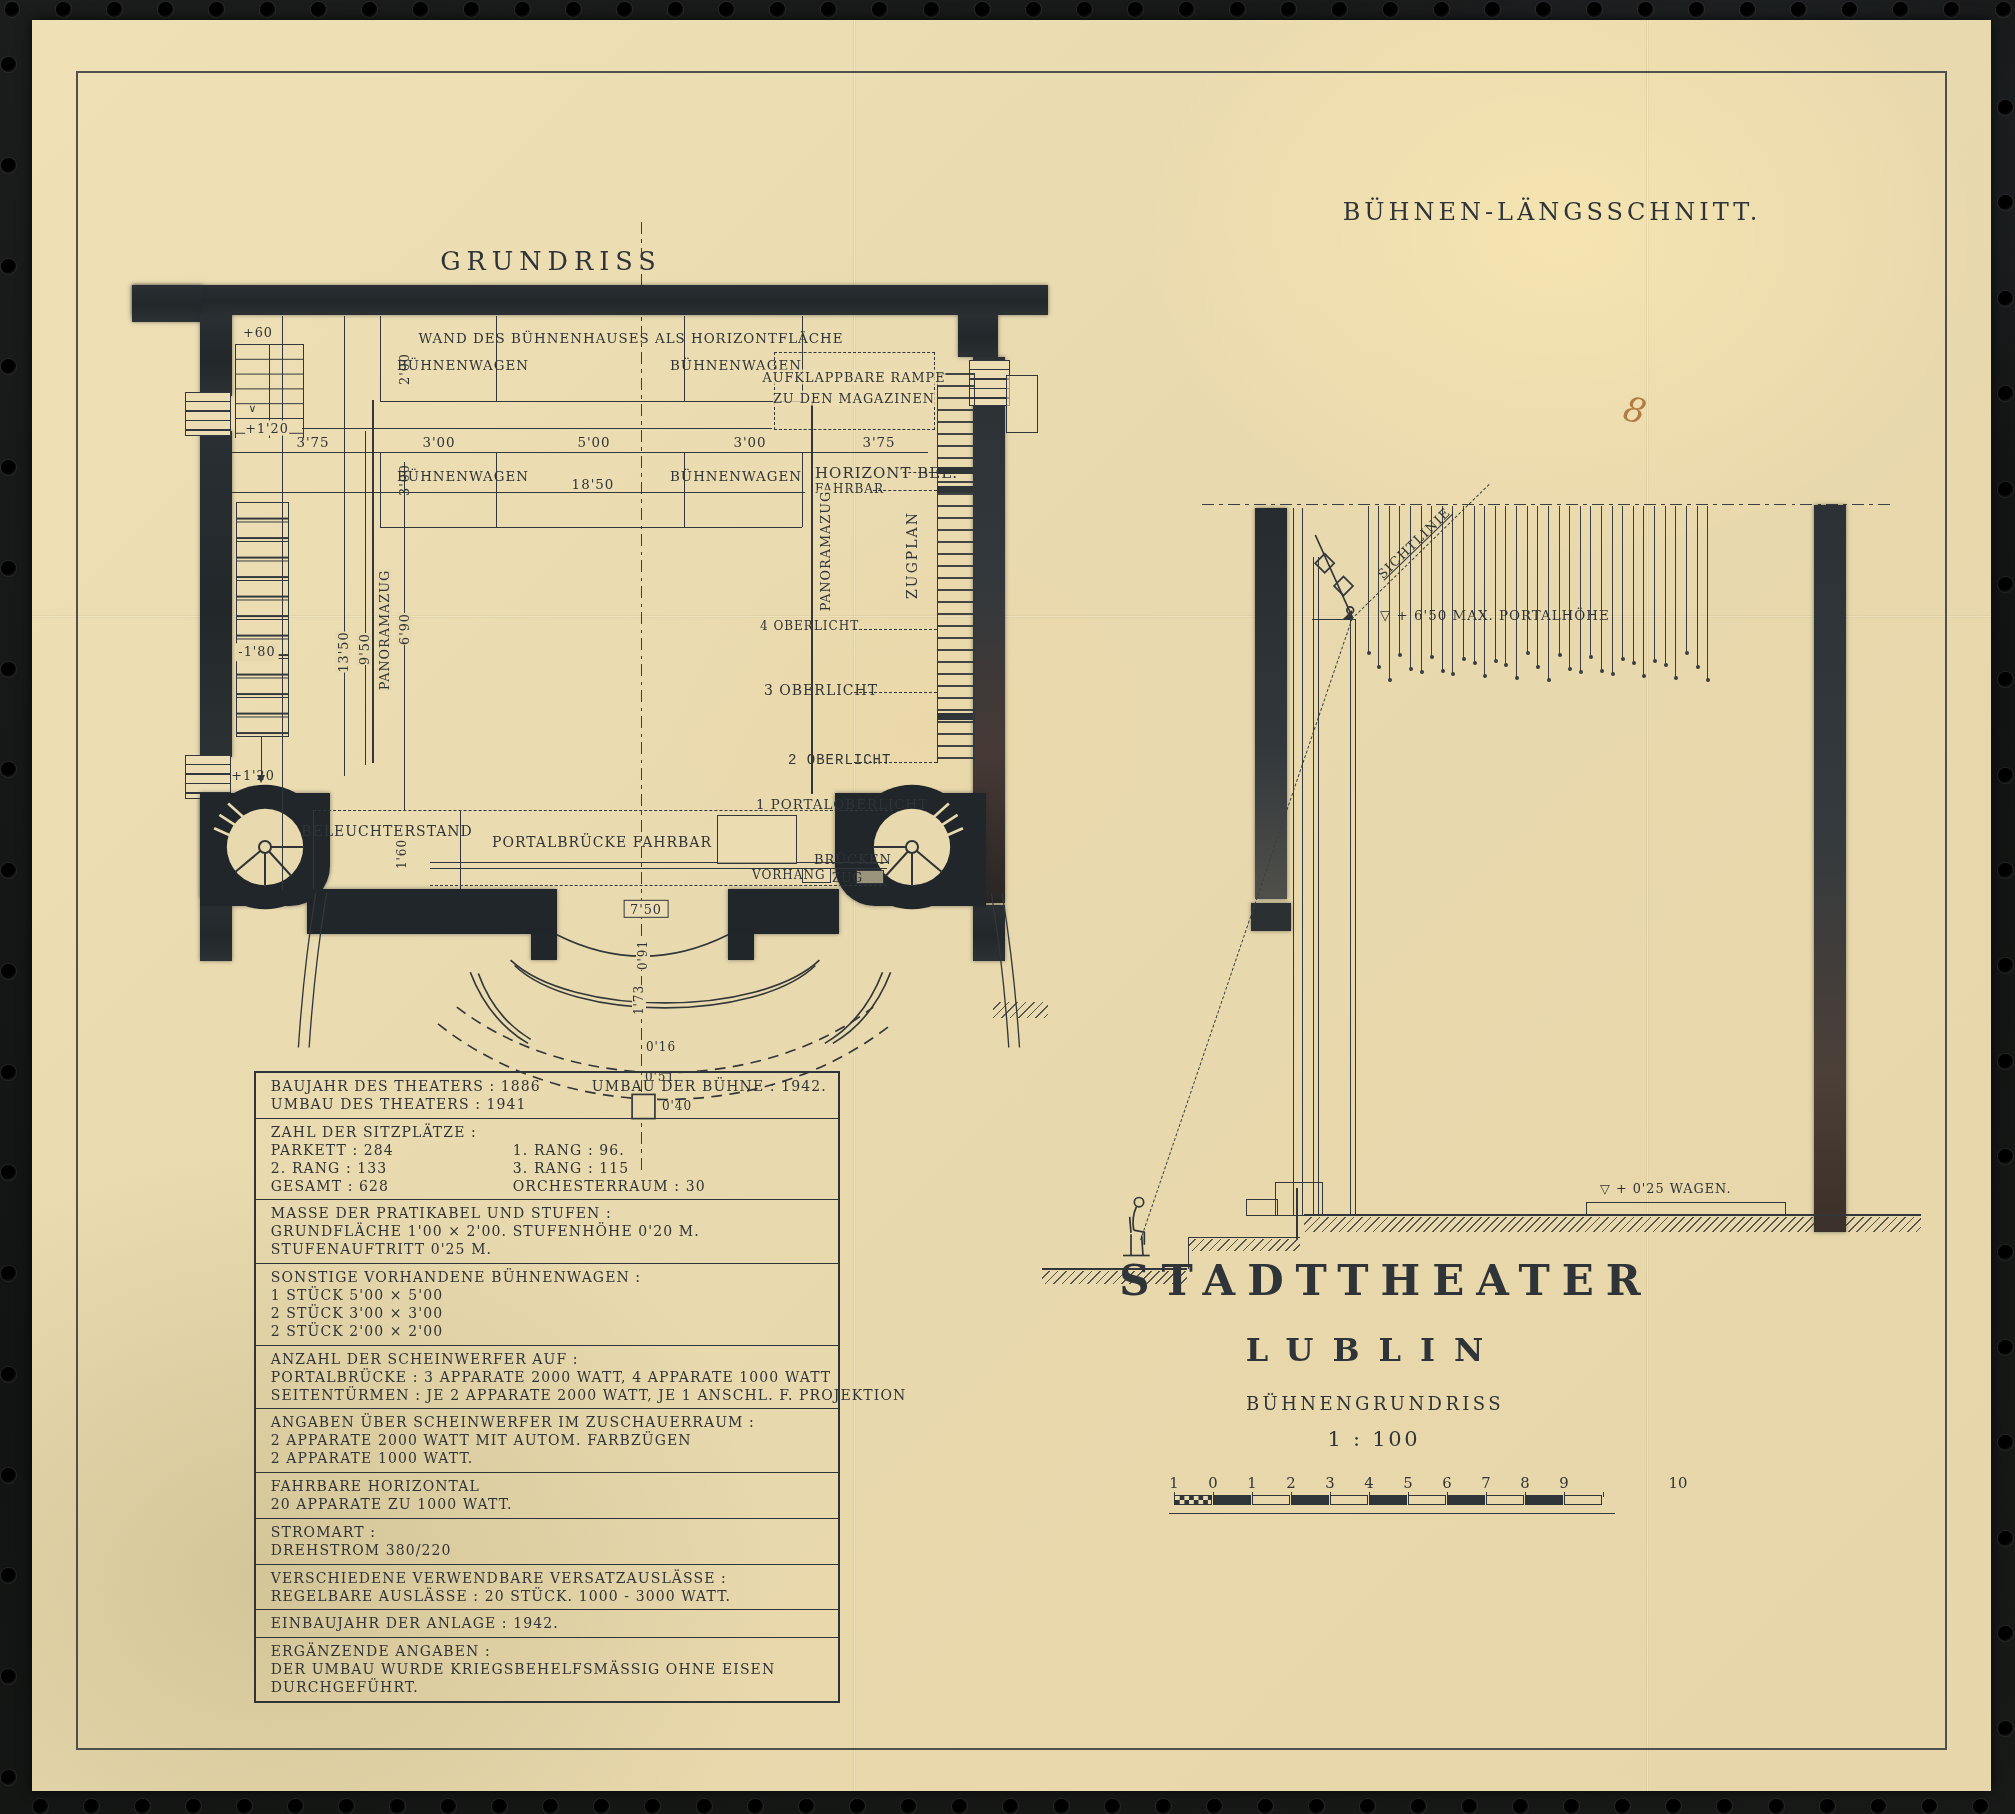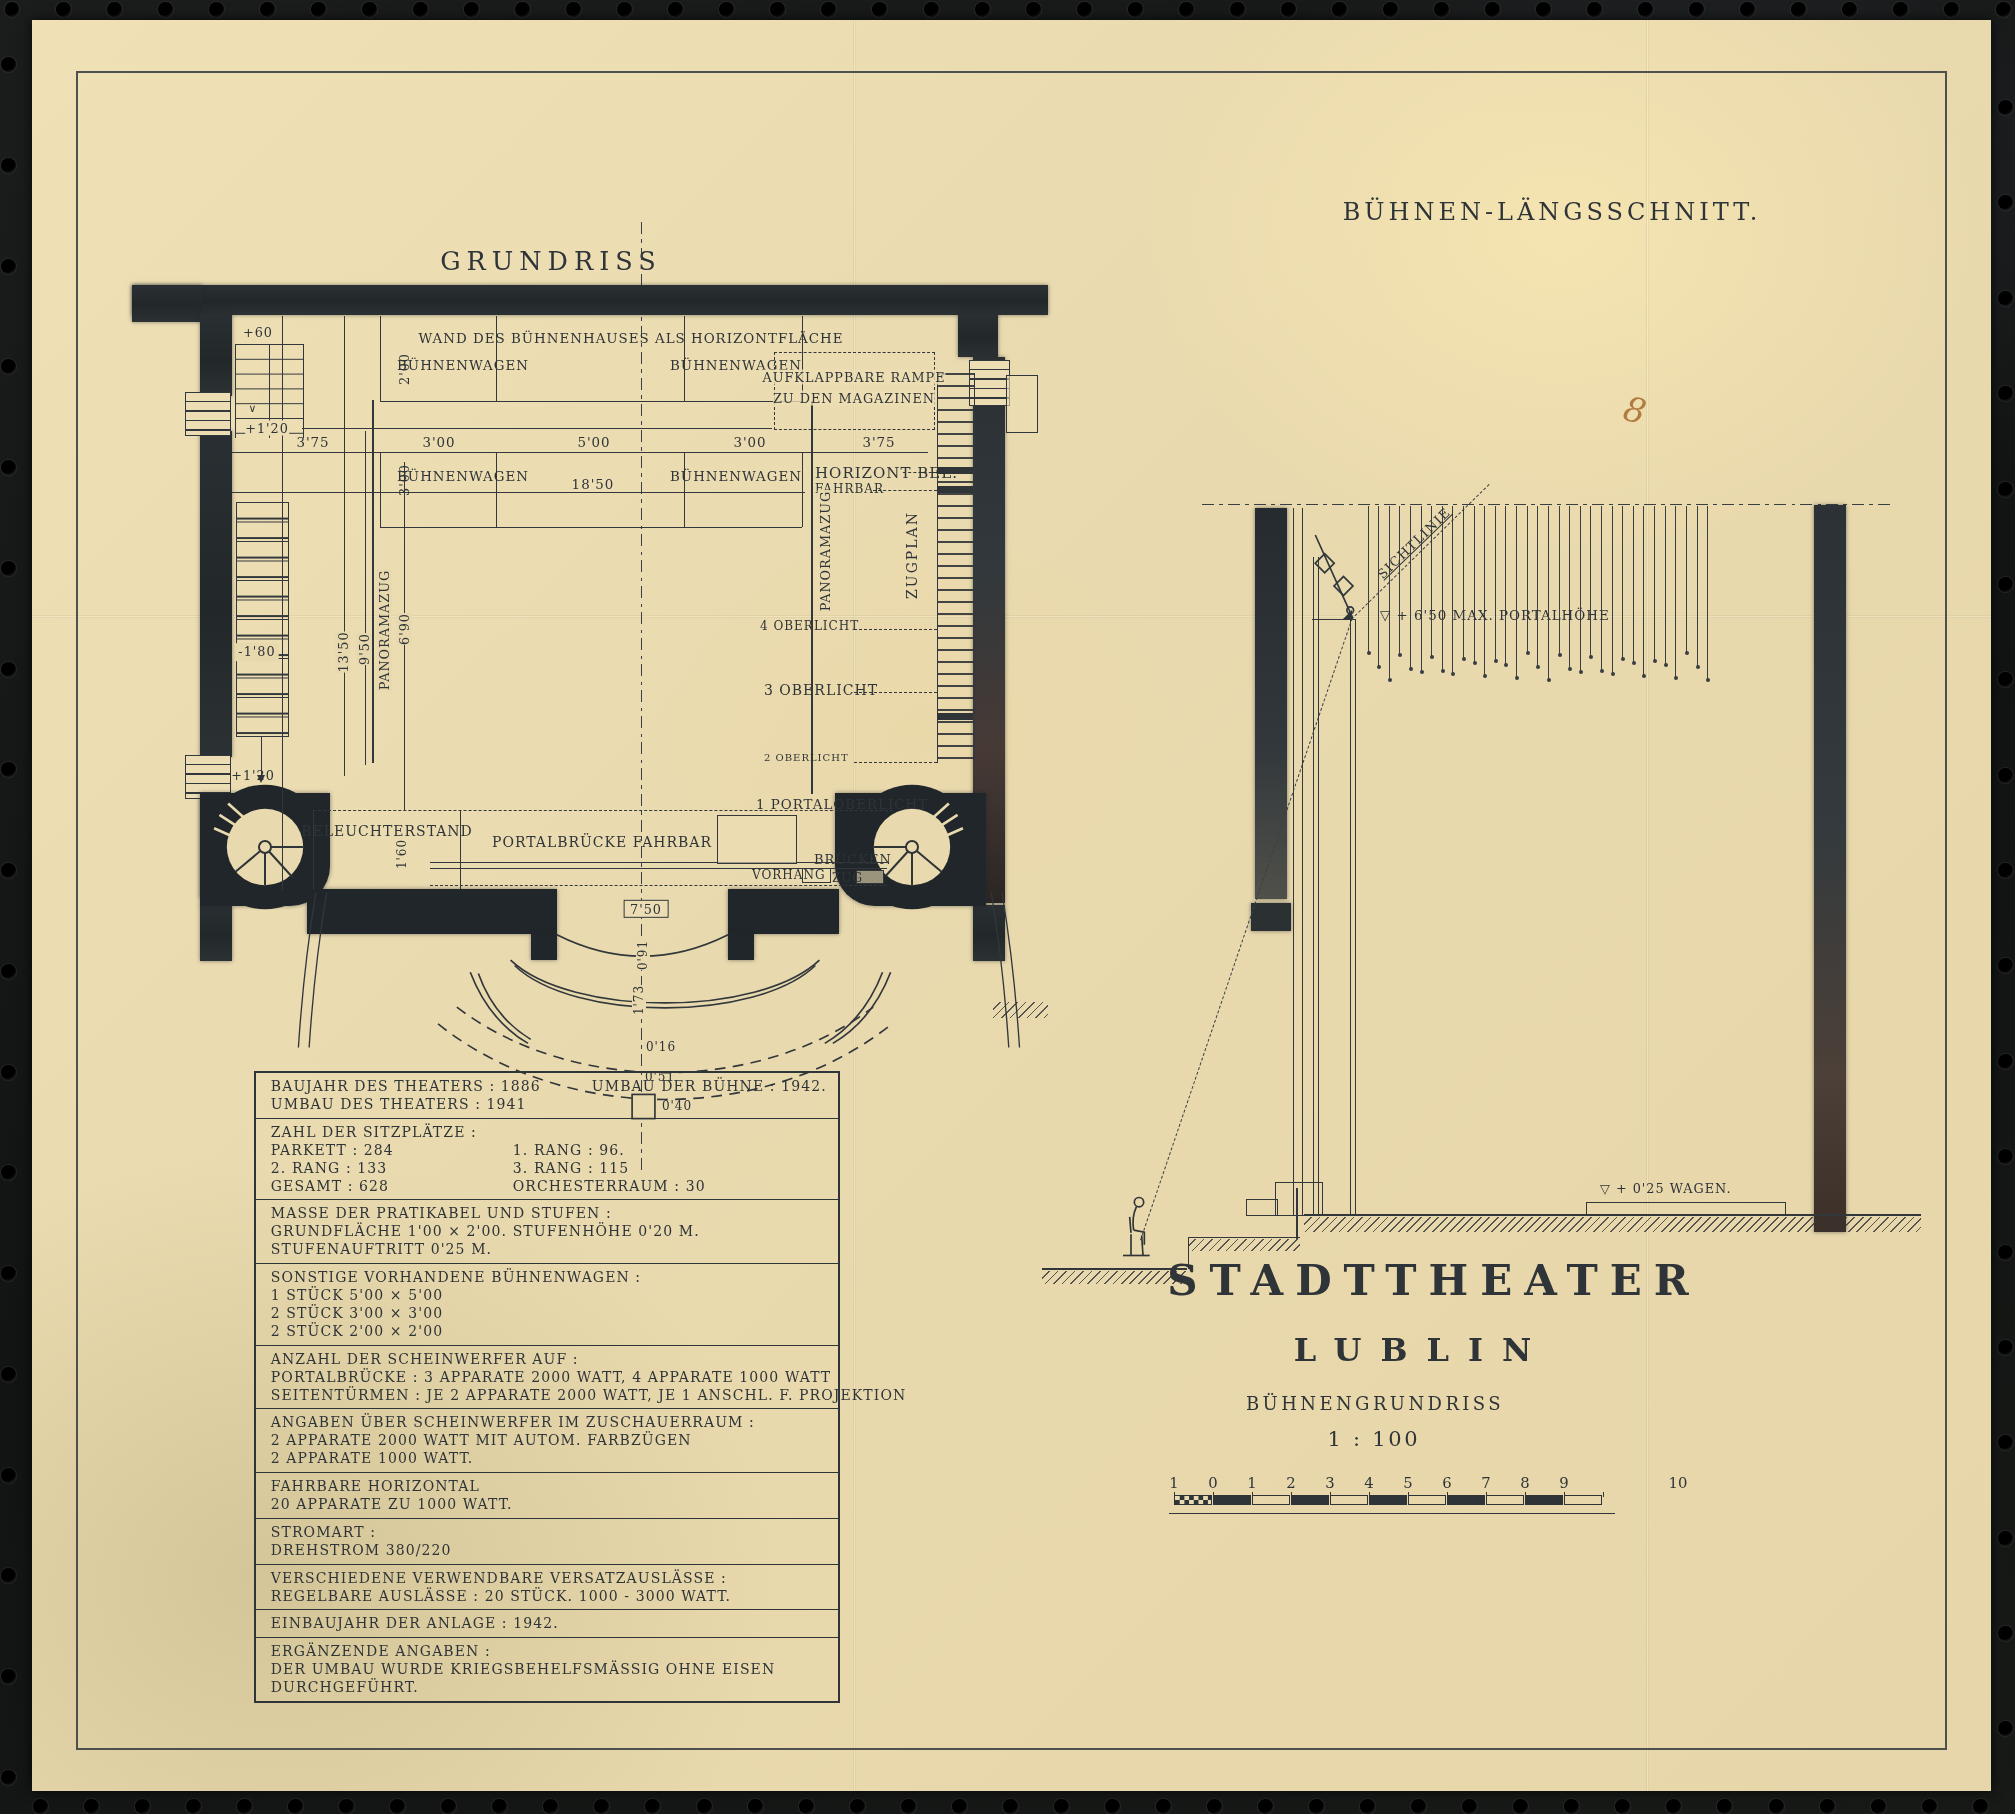--- a/index.html
+++ b/index.html
@@ -52,21 +52,21 @@
   .boxed{background:#ecddb4;border:1.3px solid #31373a;padding:0.7px 5.4px;}
   .orect{position:absolute;border:1.3px solid #31373a;background:rgba(236,221,180,.6);}
   
   #spec{position:absolute;left:254px;top:1071px;width:582px;border:2px solid #2e3437;}
   .tgroup{border-top:1.3px solid #2e3437;padding:4px 6.7px 4.7px 14.8px;}
   .tgroup:first-child{border-top:none;}
   .tline{position:relative;height:18px;line-height:18px;font-size:14px;color:#2e3437;
          letter-spacing:1.1px;white-space:nowrap;}
   .tline .c2{position:absolute;}
   
-  .bigtitle{position:absolute;color:#2e3437;font-weight:bold;white-space:nowrap;margin-left:48px;}
+  .bigtitle{position:absolute;color:#2e3437;font-weight:bold;white-space:nowrap;}
   
   .scalenum{position:absolute;font-size:14.8px;color:#2e3437;transform:translate(-50%,0);}
   .scell{position:absolute;height:8px;border:1.3px solid #2e3437;}
   .scell.dark{background:#2e3437;}
   .scell.check{background:repeating-conic-gradient(#2e3437 0 25%,rgba(236,221,180,.7) 0 50%) 0 0/9.4px 8px;
                border:1.3px solid #2e3437;}
   .flyline{position:absolute;width:1.3px;background:#383e42;}
   .flyline:after{content:"";position:absolute;left:-1.3px;bottom:-2.7px;width:4px;height:4px;
                  border-radius:50%;background:#383e42;}
   svg{position:absolute;overflow:visible;}
@@ -355,21 +355,21 @@
   <div class="lbl c" style="left:257px;top:652px;font-size:12.8px;background:#e8d8ad;padding:1.3px 2.7px;">-1'80</div>
   <div class="lbl c" style="left:253px;top:775px;font-size:12.8px;">+1'20</div>
   <div class="lbl r90" style="left:343px;top:652px;font-size:12.8px;background:#e8d8ad;">13'50</div>
   <div class="lbl r90" style="left:364px;top:649px;font-size:12.8px;background:#e8d8ad;">9'50</div>
   <div class="lbl r90" style="left:384px;top:630px;font-size:12.8px;background:#e8d8ad;">PANORAMAZUG</div>
   <div class="lbl r90" style="left:404px;top:629px;font-size:12.8px;background:#e8d8ad;">6'90</div>
   <div class="lbl r90" style="left:825px;top:551px;font-size:12.8px;background:#e9d9ae;">PANORAMAZUG</div>
   <div class="lbl r90" style="left:912px;top:555px;font-size:14px;letter-spacing:2px;">ZUGPLAN</div>
   <div class="lbl" style="left:760px;top:619px;font-size:12px;">4 OBERLICHT</div>
   <div class="lbl" style="left:764px;top:682px;font-size:14px;">3 OBERLICHT</div>
-  <div class="lbl" style="left:764px;top:752px;font-size:10px;">2 OBERLICHT</div>
+  <div class="lbl" style="left:788px;top:752px;font-size:14px;font-family:Liberation Mono, monospace;">2 OBERLICHT</div>
   <div class="lbl" style="left:756px;top:797px;font-size:13.4px;">1 PORTALOBERLICHT</div>
   <div class="lbl c" style="left:387px;top:831px;font-size:14px;">BELEUCHTERSTAND</div>
   <div class="lbl c" style="left:602px;top:842px;font-size:14px;">PORTALBRÜCKE FAHRBAR</div>
   <div class="lbl r90" style="left:402px;top:854px;font-size:12px;">1'60</div>
   <div class="lbl" style="left:752px;top:868px;font-size:12px;">VORHANG</div>
   <div class="lbl" style="left:814px;top:852px;font-size:13px;">BRÜCKEN</div>
   <div class="lbl" style="left:832px;top:871px;font-size:12px;">ZUG</div>
   <div class="lbl c boxed" style="left:646px;top:909px;font-size:12.8px;">7'50</div>
   <div class="lbl r90" style="left:643px;top:955px;font-size:12px;background:#e9d9ae;">0'91</div>
   <div class="lbl r90" style="left:639px;top:1000px;font-size:12px;background:#e9d9ae;">1'73</div>

